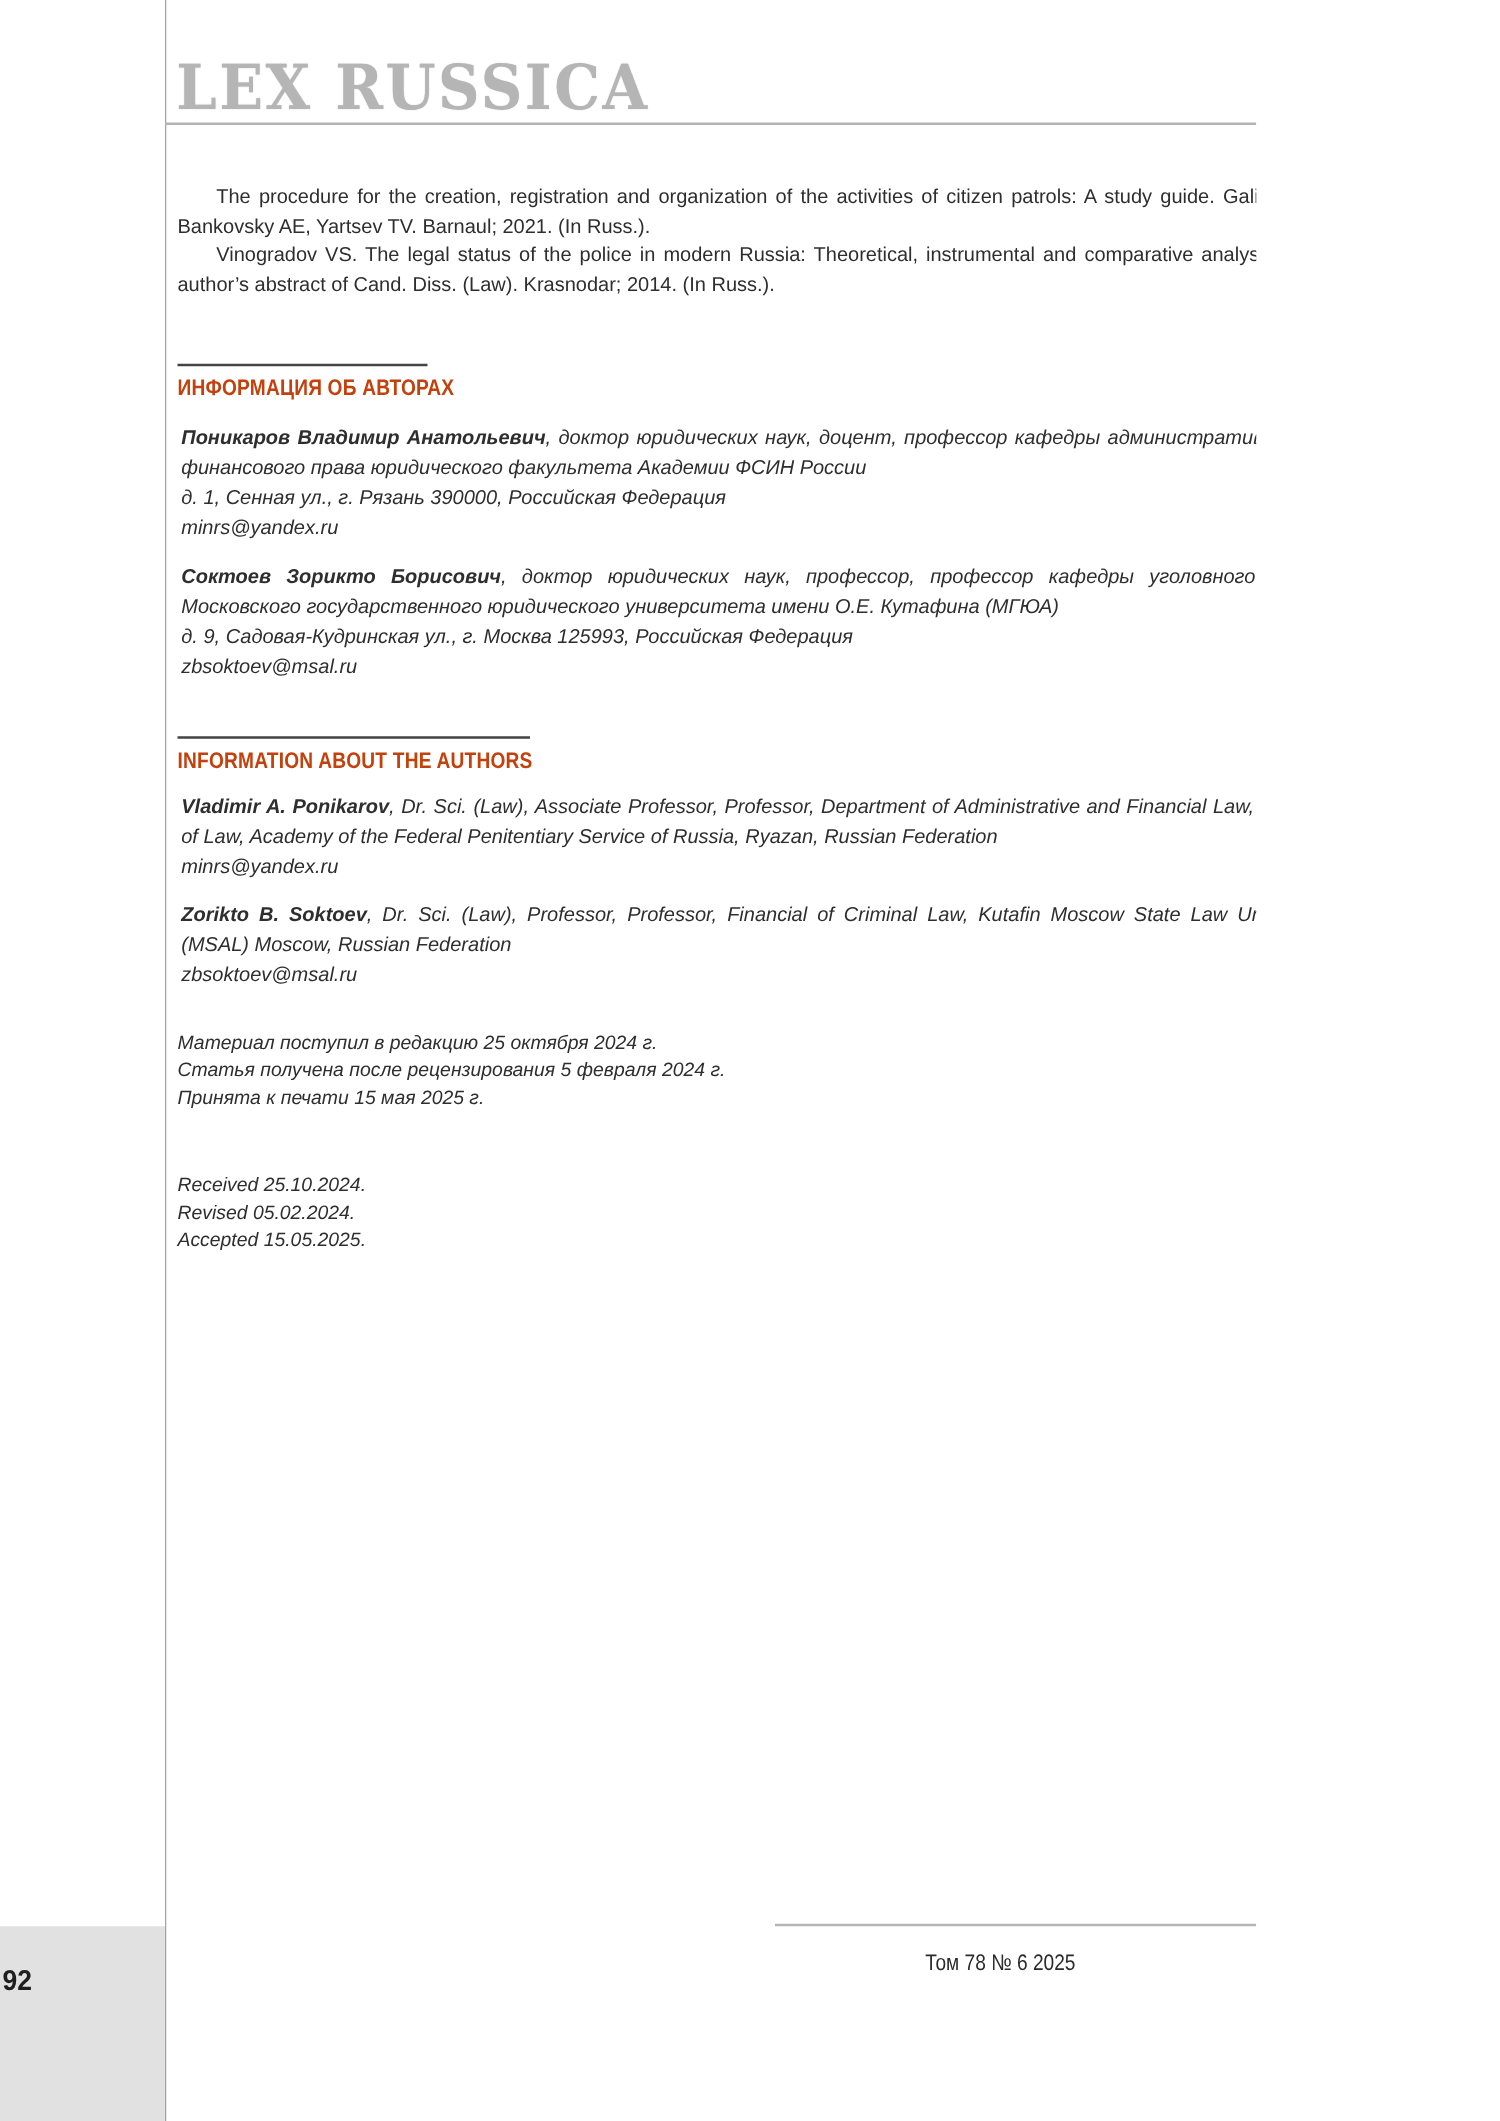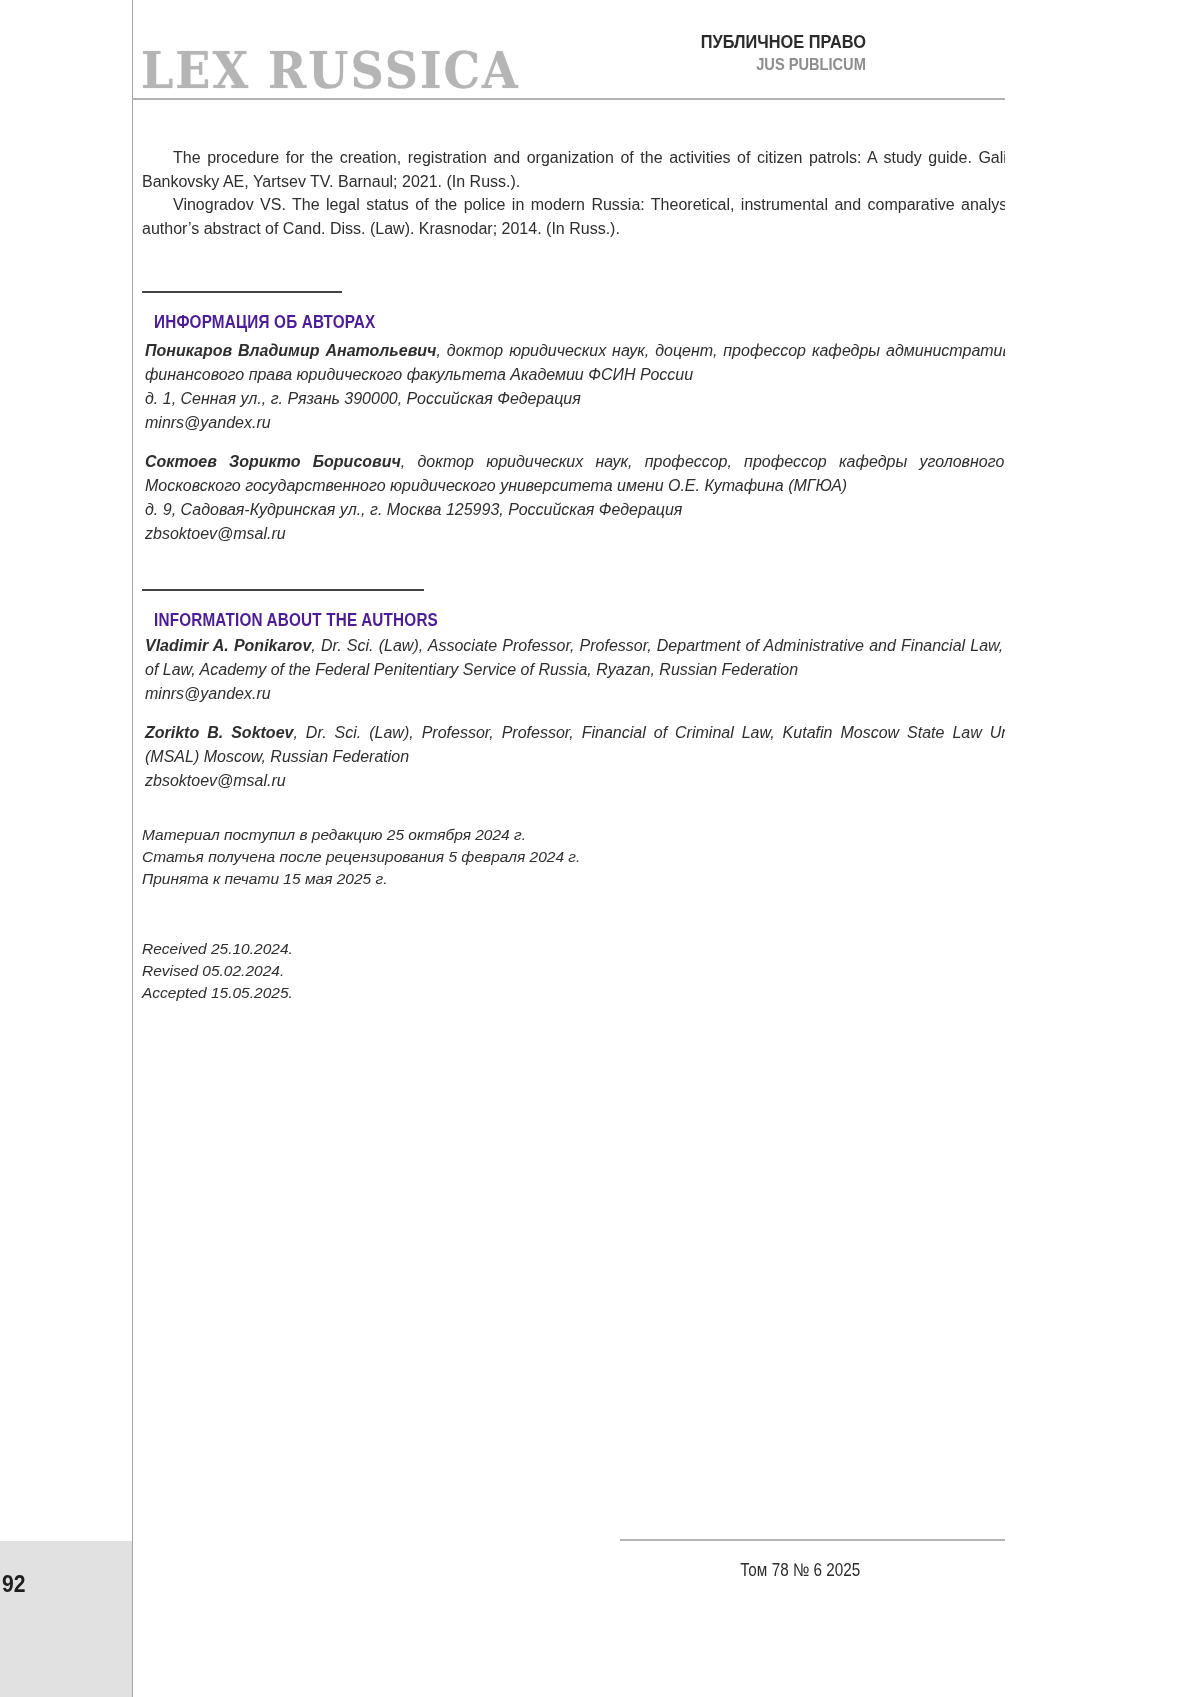--- a/index.html
+++ b/index.html
@@ -40,22 +40,22 @@
   .col{position:absolute;left:142px;width:915px;}
   .refs{top:146px;}
   .refs p{
     margin:0;font-size:16px;line-height:23.5px;text-align:justify;
     text-indent:31px;color:#2e2e2e;
   }
   .divider{position:absolute;height:2px;background:#444444;}
   .divider.d1{top:291px;left:142px;width:200px;}
   .divider.d2{top:589px;left:142px;width:282px;}
   .sec-heading{
-    position:absolute;left:142px;margin:12px;
-    font-size:18px;font-weight:bold;color:#4c1d95;white-space:nowrap;
+    position:absolute;left:142px;margin:0;
+    font-size:18px;font-weight:bold;color:#c2410c;white-space:nowrap;
   }
   .sec-heading span{display:inline-block;transform:scaleX(0.85);transform-origin:0 50%;letter-spacing:0.2px;}
   .h-ru{top:300px;}
   .h-en{top:598px;}
 
   .author{margin:3px;font-size:16px;line-height:24px;text-align:justify;color:#2e2e2e;font-style:italic;}
   .author .b{font-weight:bold;}
   .a-ru-1{top:336px;}
   .a-ru-2{top:447px;}
   .a-en-1{top:631px;font-size:16px;}
@@ -83,24 +83,20 @@
 </style>
 </head>
 <body>
 
 <div class="page">
 
   <div class="vrule"></div>
   <div class="header-rule"></div>
 
   <div class="logo">LEX RUSSICA</div>
-  <div class="header-right">
-    <span class="ru">ПУБЛИЧНОЕ ПРАВО</span>
-    <span class="la">JUS PUBLICUM</span>
-  </div>
 
   <div class="col refs">
     <p>The procedure for the creation, registration and organization of the activities of citizen patrols: A study guide. Galiev RS, Bankovsky AE, Yartsev TV. Barnaul; 2021. (In Russ.).</p>
     <p>Vinogradov VS. The legal status of the police in modern Russia: Theoretical, instrumental and comparative analysis. The author’s abstract of Cand. Diss. (Law). Krasnodar; 2014. (In Russ.).</p>
   </div>
 
   <div class="divider d1"></div>
   <h2 class="sec-heading h-ru"><span>ИНФОРМАЦИЯ ОБ АВТОРАХ</span></h2>
 
   <p class="col author a-ru-1"><span class="b">Поникаров Владимир Анатольевич</span><span>, доктор юридических наук, доцент, профессор кафедры административного и финансового права юридического факультета Академии ФСИН России</span><br>

